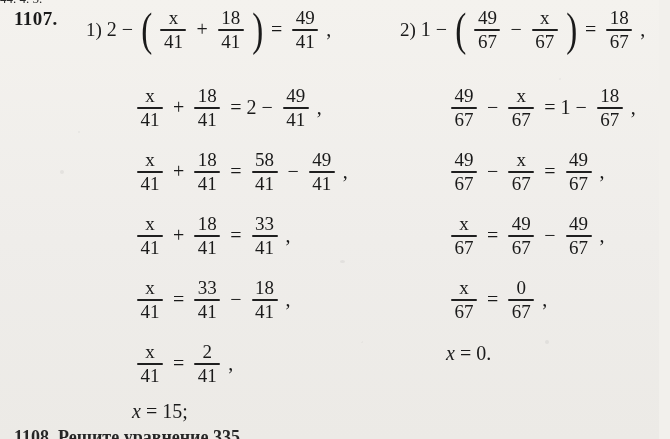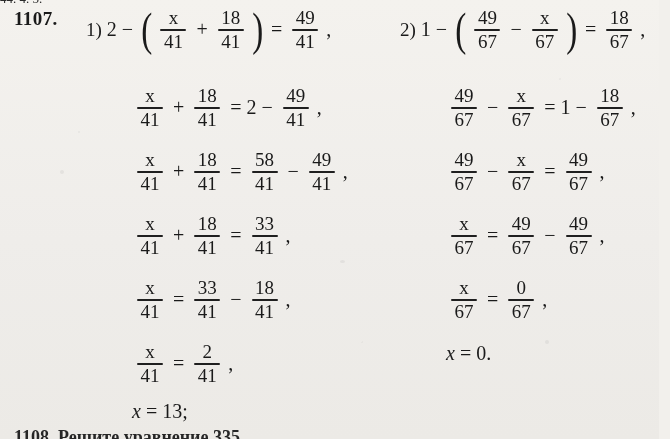--- a/index.html
+++ b/index.html
@@ -260,21 +260,21 @@
         <span class="frac">
           <span class="num">2</span>
           <span class="bar"></span>
           <span class="den">41</span>
         </span>
         <span class="comma">,</span>
       </div>
       <div class="line" style="top: 400px; left: 46px;">
         <span class="ital num-plain">x</span>
         <span class="op">=</span>
-        <span class="num-plain">13;</span>
+        <span class="num-plain">15;</span>
       </div>
     </div>
   <div class="col col-right" id="col1">
       <div class="line" style="top: 8px; left: 0px;">
         <span class="itemlabel">2)</span>
         <span class="num-plain">1</span>
         <span class="op">−</span>
         <span class="paren">(</span>
         <span class="frac">
           <span class="num">49</span>

